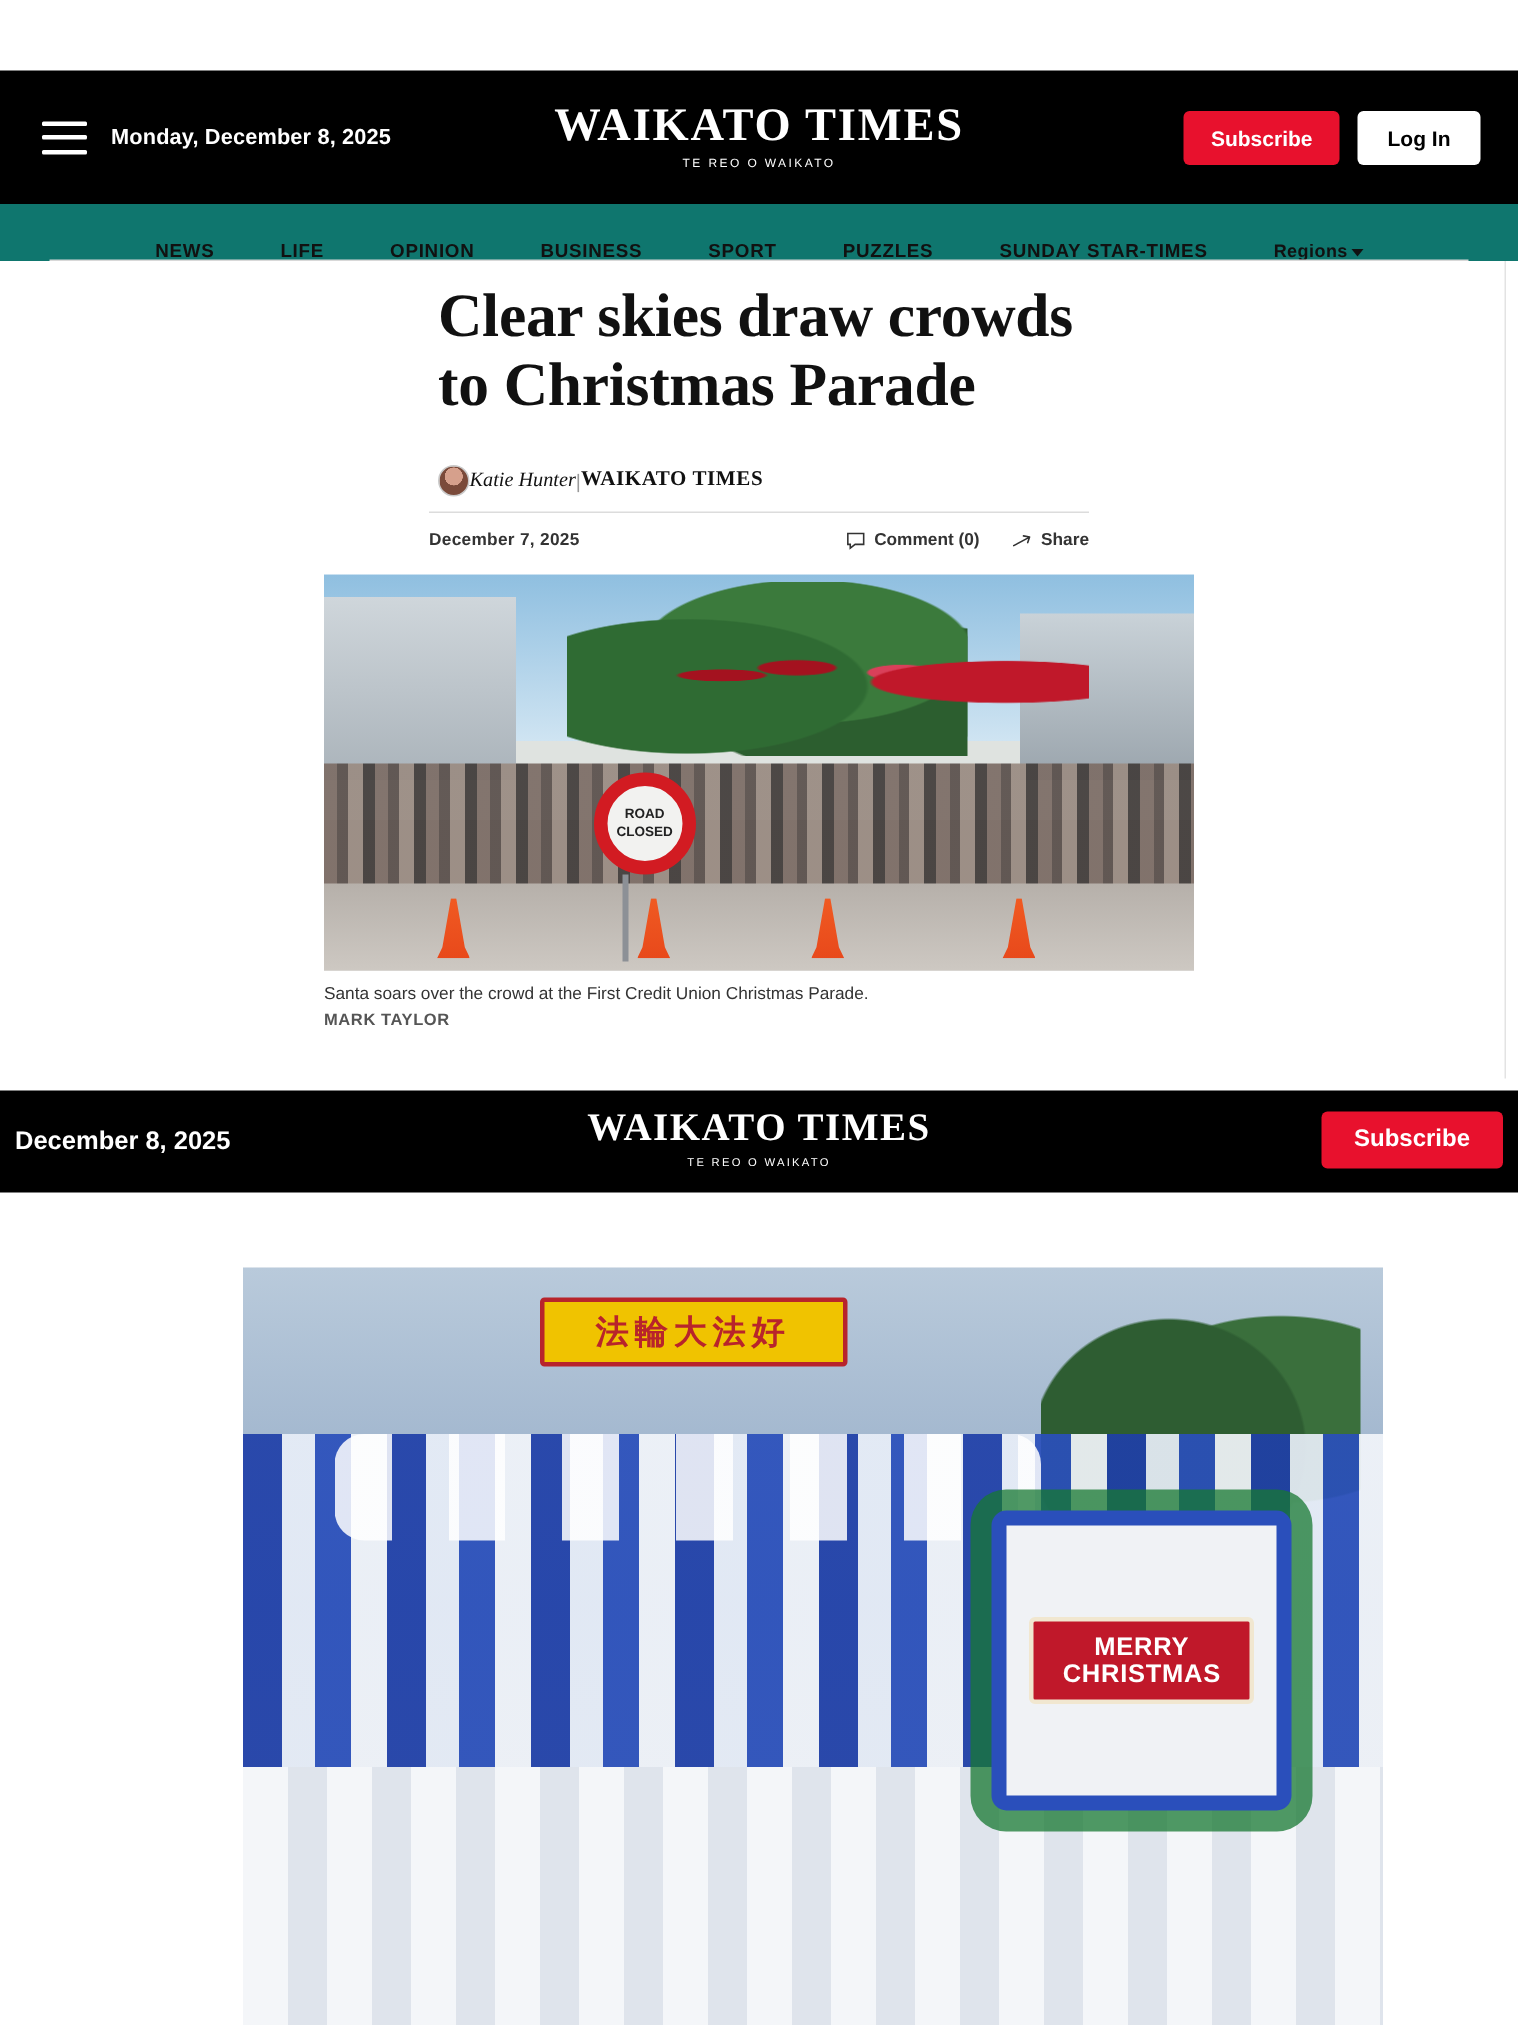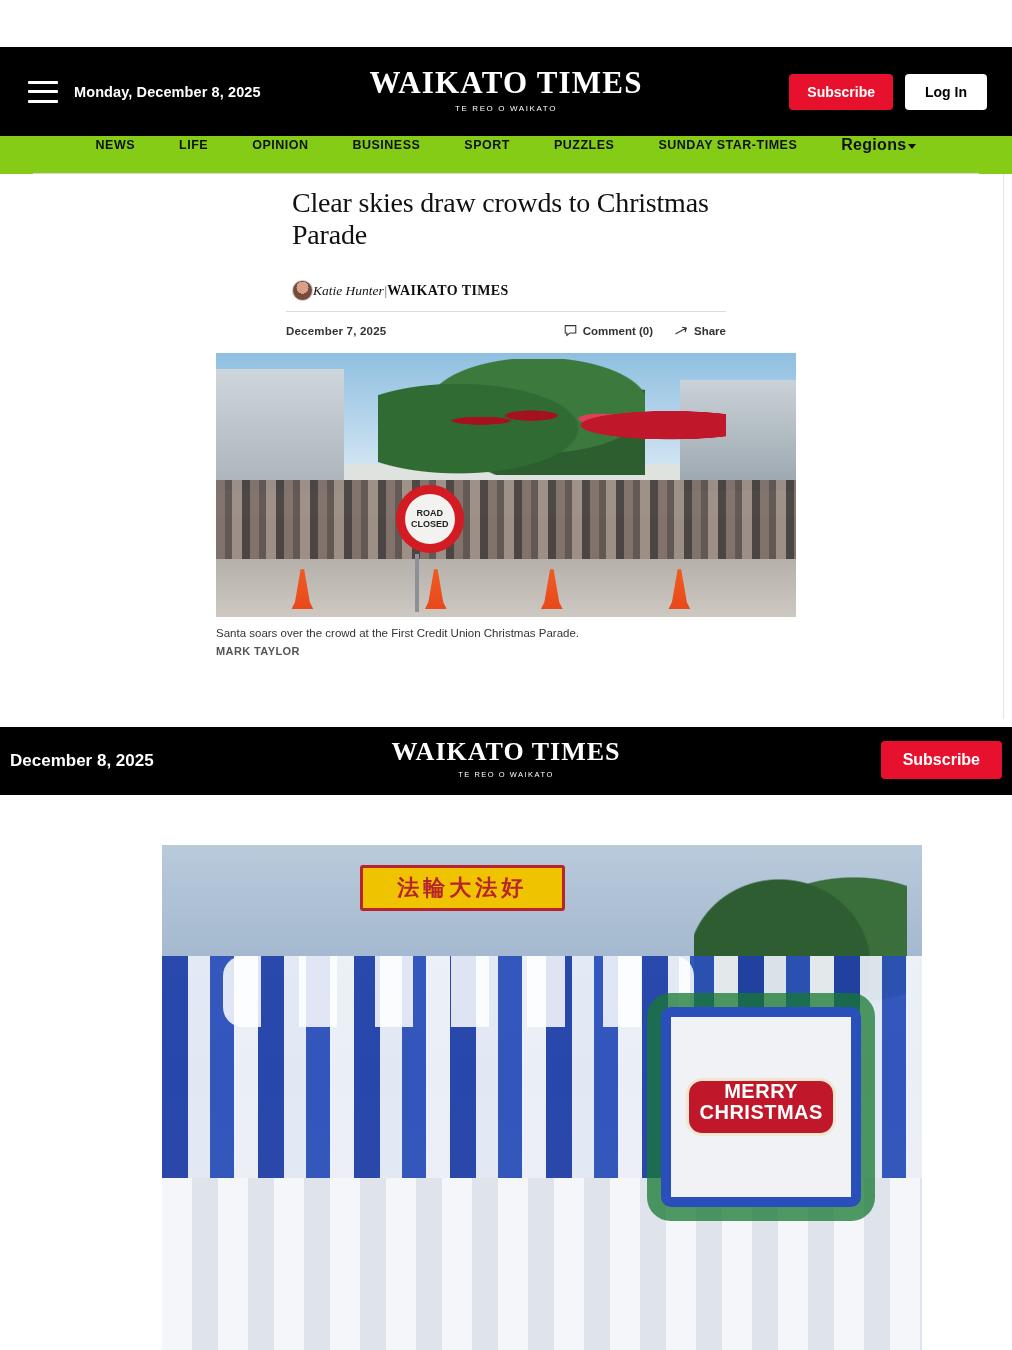--- a/index.html
+++ b/index.html
@@ -51,40 +51,40 @@
   }
   .btn-login {
     background: #fff; color: #000; border: none;
     font-size: 14px; font-weight: bold; padding: 10px 20px; border-radius: 4px;
     cursor: pointer; font-family: "Liberation Sans", sans-serif;
   }
 
   
   .navbar {
     position: absolute; top: 89px; left: 0; width: 1012px; height: 38px;
-    background: #84cc16; display: flex; align-items: flex-start; justify-content: center;
+    background: #0f766e; display: flex; align-items: flex-end; justify-content: center;
   }
   .navlist { display: flex; align-items: center; gap: 0; }
   .navlist a {
     font-size: 12.5px; font-weight: bold; color: #111; text-decoration: none;
     letter-spacing: .5px; padding: 0 22px; white-space: nowrap;
   }
   .nav-regions { display: flex; align-items: center; gap: 2px; padding: 0 22px; }
-  .nav-regions .lbl { font-size: 16px; font-weight: bold; color: #111; letter-spacing: .3px; }
+  .nav-regions .lbl { font-size: 12px; font-weight: bold; color: #111; letter-spacing: .3px; }
   .caret { width: 0; height: 0; border-left: 4px solid transparent; border-right: 4px solid transparent; border-top: 5px solid #111; margin-top: 2px; }
   .nav-rule {
     position: absolute; top: 126px; left: 33px; width: 946px; height: 1px; background: #d8d8d8;
   }
 
   
   .article { position: absolute; top: 140px; left: 0; width: 1012px; }
   .headline {
     width: 440px; margin: 0 auto; padding-left: 6px;
     font-family: "Liberation Serif", serif;
-    font-size: 28px; line-height: 1.13; font-weight: normal; color: #111;
+    font-size: 41px; line-height: 1.13; font-weight: bold; color: #111;
     letter-spacing: -.2px;
   }
   .byline {
     width: 440px; margin: 30px auto 0; padding-left: 6px;
     display: flex; align-items: center; gap: 0;
   }
   .avatar {
     width: 21px; height: 21px; border-radius: 50%;
     background: radial-gradient(circle at 50% 35%, #d6a08c 0 38%, #7a4a3a 39% 100%);
     border: 1px solid #c9c9c9; flex: none;
@@ -205,24 +205,24 @@
     position: absolute; left: 0; right: 0; bottom: 0; height: 34%;
     background: repeating-linear-gradient(90deg,#f4f6f9 0 30px,#dfe4ec 30px 56px);
   }
   .p2-drum {
     position: absolute; right: 8%; top: 32%; width: 200px; height: 200px; border-radius: 10px;
     background: #f0f2f5; border: 10px solid #2a4fbb;
     box-shadow: 0 0 0 14px rgba(23,120,50,.75);
   }
   .p2-drum-plate {
     position: absolute; left: 50%; top: 50%; transform: translate(-50%,-50%);
-    width: 150px; height: 58px; border-radius: 16px; background: #c0182a;
+    width: 150px; height: 58px; border-radius: 4px; background: #c0182a;
     border: 3px solid #f1e7d0; color: #fff; display: flex; flex-direction: column;
-    align-items: center; line-height: 1.05;
-    font-size: 20px; font-weight: bold; letter-spacing: .5px;
+    align-items: center; justify-content: center; line-height: 1.05;
+    font-size: 17px; font-weight: bold; letter-spacing: .5px;
   }
   .p2-hats {
     position: absolute; left: 8%; right: 30%; top: 22%; height: 14%;
     background: repeating-linear-gradient(90deg, #ffffff 0 38px, transparent 38px 76px);
     border-radius: 20px; opacity: .85;
   }
   .caption2 { margin-top: 14px; font-size: 13px; color: #333; }
   .credit2 { margin-top: 8px; font-size: 11.5px; color: #555; letter-spacing: .5px; font-weight: bold; }
 
   

